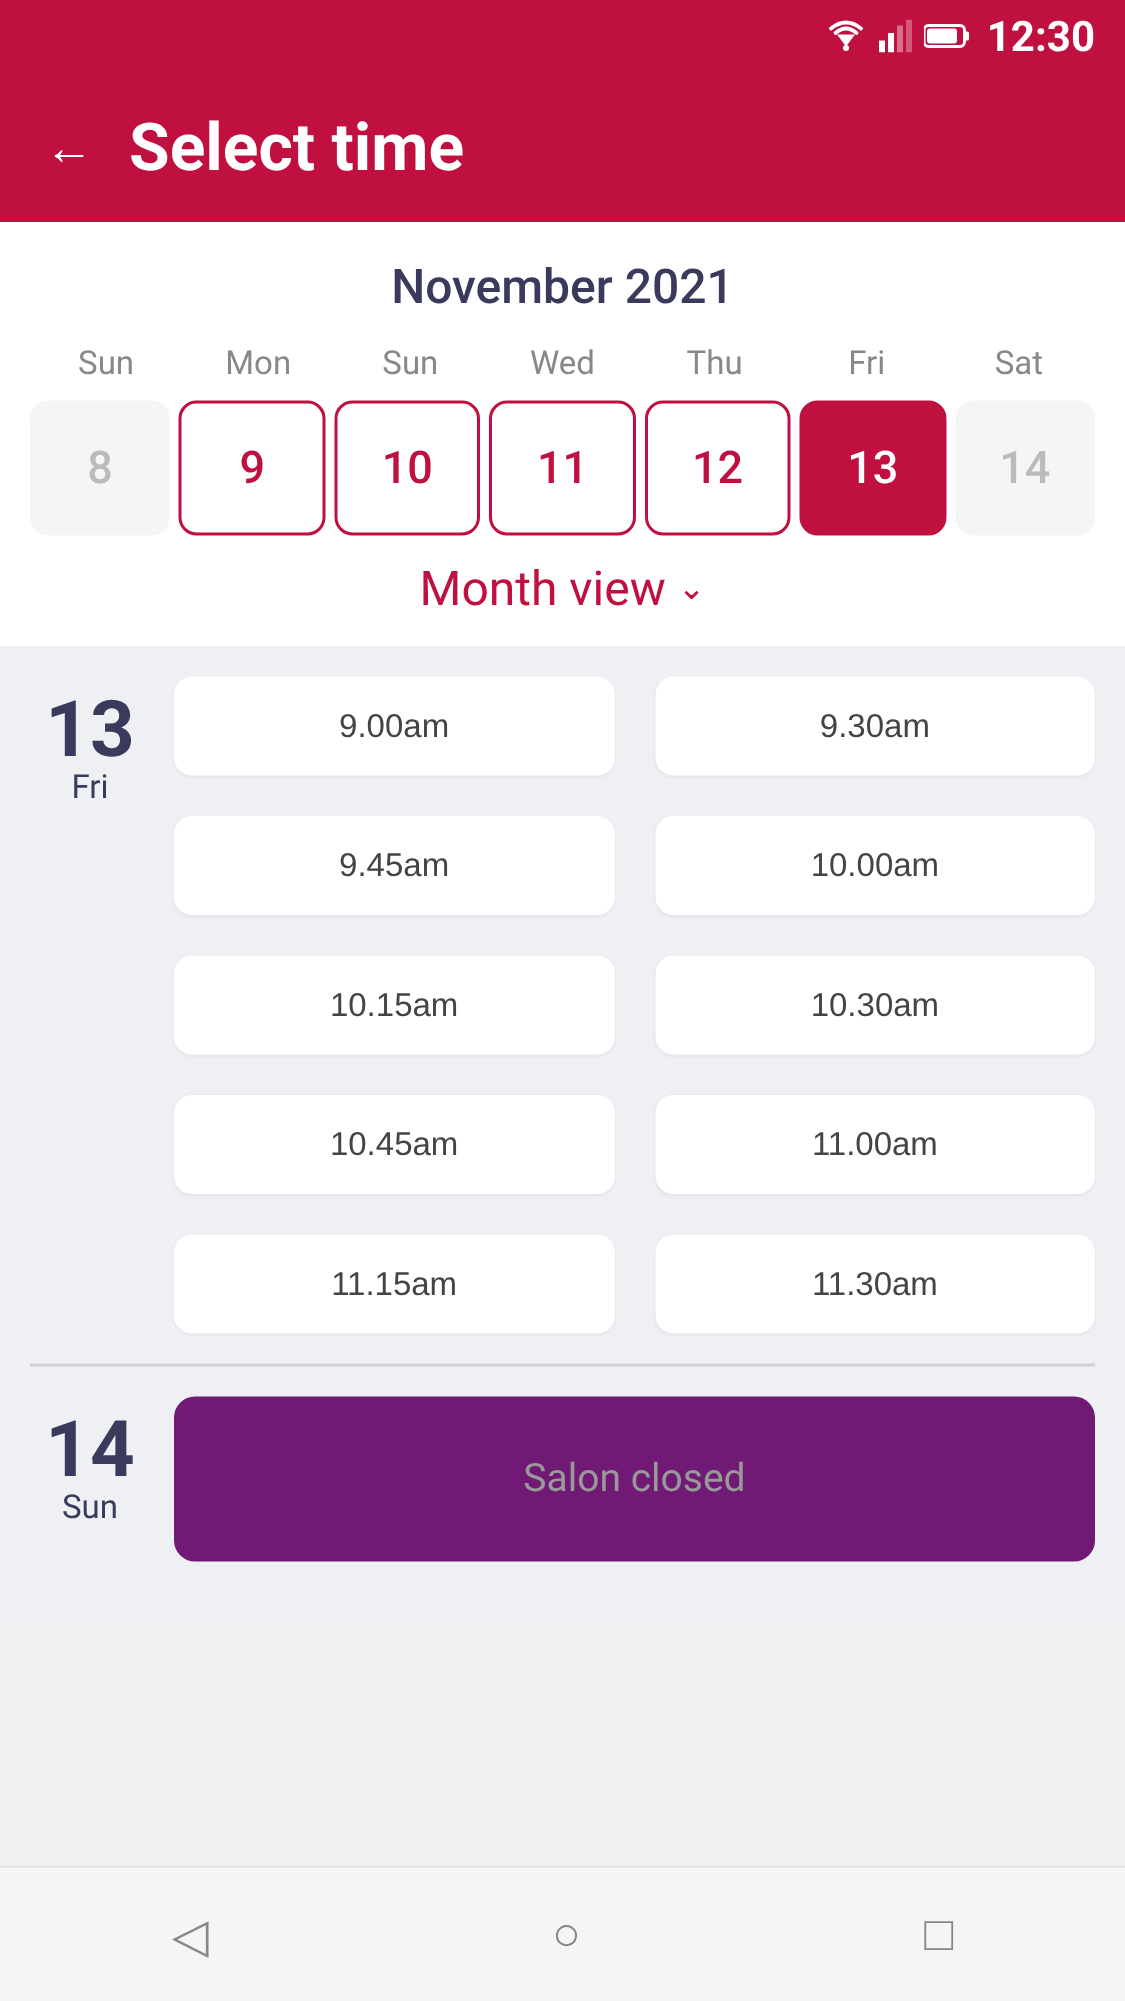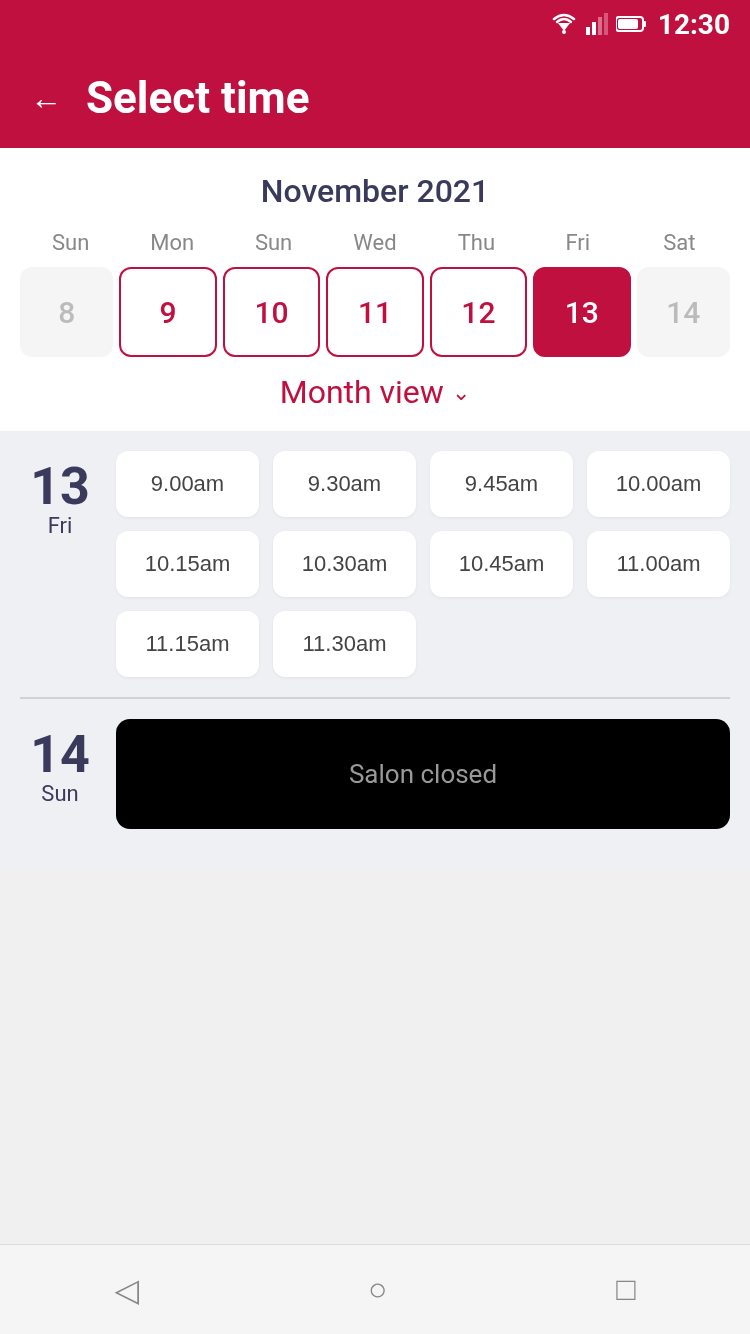--- a/index.html
+++ b/index.html
@@ -146,22 +146,22 @@
       color: #3a3a5c;
       line-height: 1;
     }
     .day-name {
       font-size: 22px;
       color: #3a3a5c;
     }
     .slots-grid {
       flex: 1;
       display: grid;
-      grid-template-columns: repeat(4, 1fr);
-      gap: 14px;
+      grid-template-columns: repeat(2, 1fr);
+      gap: 27px;
     }
     .slot-btn {
       background: white;
       border: none;
       border-radius: 12px;
       padding: 20px 10px;
       font-size: 22px;
       color: #444;
       text-align: center;
       cursor: pointer;
@@ -192,21 +192,21 @@
       font-weight: bold;
       color: #3a3a5c;
       line-height: 1;
     }
     .closed-day-name {
       font-size: 22px;
       color: #3a3a5c;
     }
     .closed-box {
       flex: 1;
-      background: #000000;
+      background: #701a75;
       border-radius: 14px;
       display: flex;
       align-items: center;
       justify-content: center;
       padding: 40px 36px;
       font-size: 26px;
       color: #999;
     }
 
     

